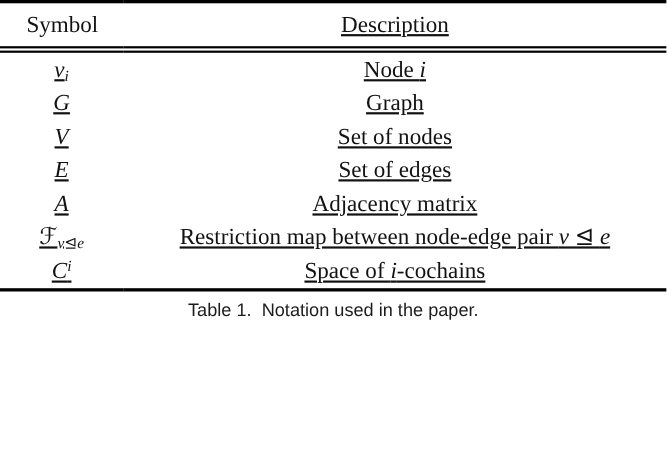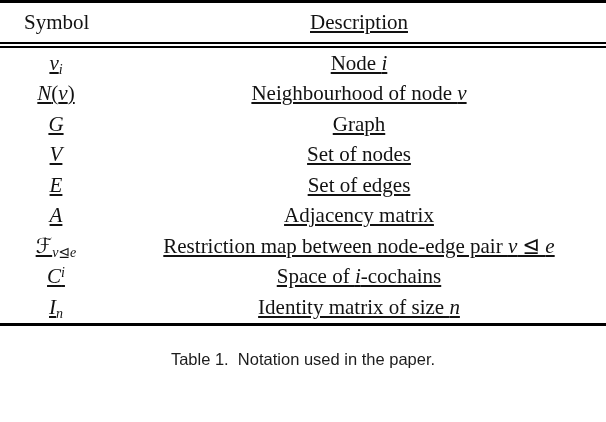--- a/index.html
+++ b/index.html
@@ -38,21 +38,21 @@
     text-decoration:underline;
   }
   .mi{
     font-style:italic;
     font-family:"Liberation Serif","DejaVu Serif","DejaVu Sans",serif;
   }
   sub,sup{line-height:0;}
   sub.mi{font-size:14px;vertical-align:-0.25em;}
   sup.mi{font-size:14px;vertical-align:0.45em;}
   .caption{
-    margin-top:24px;
+    margin-top:8px;
     text-align:center;
     font-family:"Liberation Sans","DejaVu Sans",sans-serif;
     font-size:16.5px;
     color:#1c1c1c;
   }
 </style>
 </head>
 <body>
 
 <div class="page">
@@ -66,24 +66,20 @@
         <th class="sym-h">Symbol</th>
         <th class="desc-h">Description</th>
       </tr>
     </thead>
     <tbody>
         <tr>
           <td><span class="mi">v</span><sub class="mi">i</sub></td>
           <td>Node <span class="mi">i</span></td>
         </tr>
         <tr>
-          <td><span class="mi">N</span>(<span class="mi">v</span>)</td>
-          <td>Neighbourhood of node <span class="mi">v</span></td>
-        </tr>
-        <tr>
           <td><span class="mi">G</span></td>
           <td>Graph</td>
         </tr>
         <tr>
           <td><span class="mi">V</span></td>
           <td>Set of nodes</td>
         </tr>
         <tr>
           <td><span class="mi">E</span></td>
           <td>Set of edges</td>
@@ -93,20 +89,16 @@
           <td>Adjacency matrix</td>
         </tr>
         <tr>
           <td>ℱ<sub class="mi">v⊴e</sub></td>
           <td>Restriction map between node-edge pair <span class="mi">v</span> ⊴ <span class="mi">e</span></td>
         </tr>
         <tr>
           <td><span class="mi">C</span><sup class="mi">i</sup></td>
           <td>Space of <span class="mi">i</span>-cochains</td>
         </tr>
-        <tr>
-          <td><span class="mi">I</span><sub class="mi">n</sub></td>
-          <td>Identity matrix of size <span class="mi">n</span></td>
-        </tr>
       </tbody>
   </table>
   <div class="caption">Table 1.&nbsp; Notation used in the paper.</div>
 </div>
 
 </body></html>

